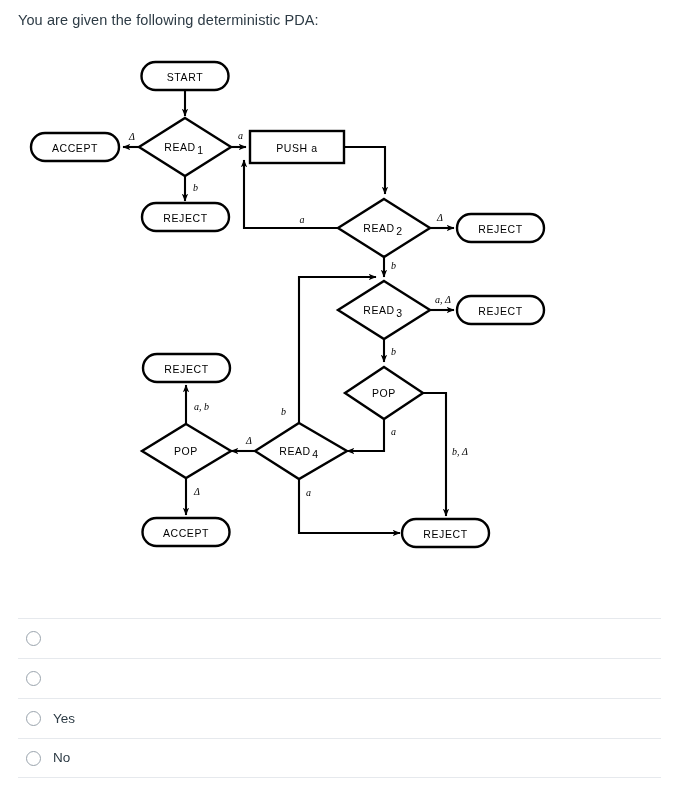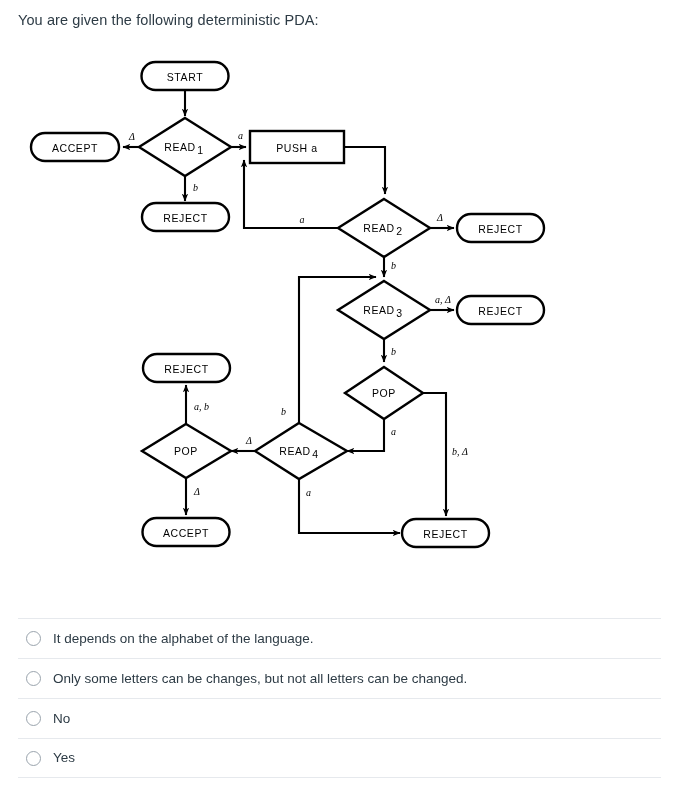--- a/index.html
+++ b/index.html
@@ -203,29 +203,27 @@
         <text class="edgelabel" x="180" y="362">a, b</text>
         <text class="edgelabel" x="180" y="447">Δ</text>
       </g>
     </svg>
   </div>
 
 
   <div class="answers">
     <div class="answer-row">
       <span class="radio"></span>
-      <span class="answer-label">It depends on the alphabet of the language.</span>
-    </div>
-    <div class="answer-row">
-      <span class="radio"></span>
-      <span class="answer-label">Only some letters can be changes, but not all letters can be changed.</span>
+    </div>
+    <div class="answer-row">
+      <span class="radio"></span>
+    </div>
+    <div class="answer-row">
+      <span class="radio"></span>
+      <span class="answer-label">Yes</span>
     </div>
     <div class="answer-row">
       <span class="radio"></span>
       <span class="answer-label">No</span>
     </div>
-    <div class="answer-row">
-      <span class="radio"></span>
-      <span class="answer-label">Yes</span>
-    </div>
   </div>
 
 </div>
 
 </body></html>

